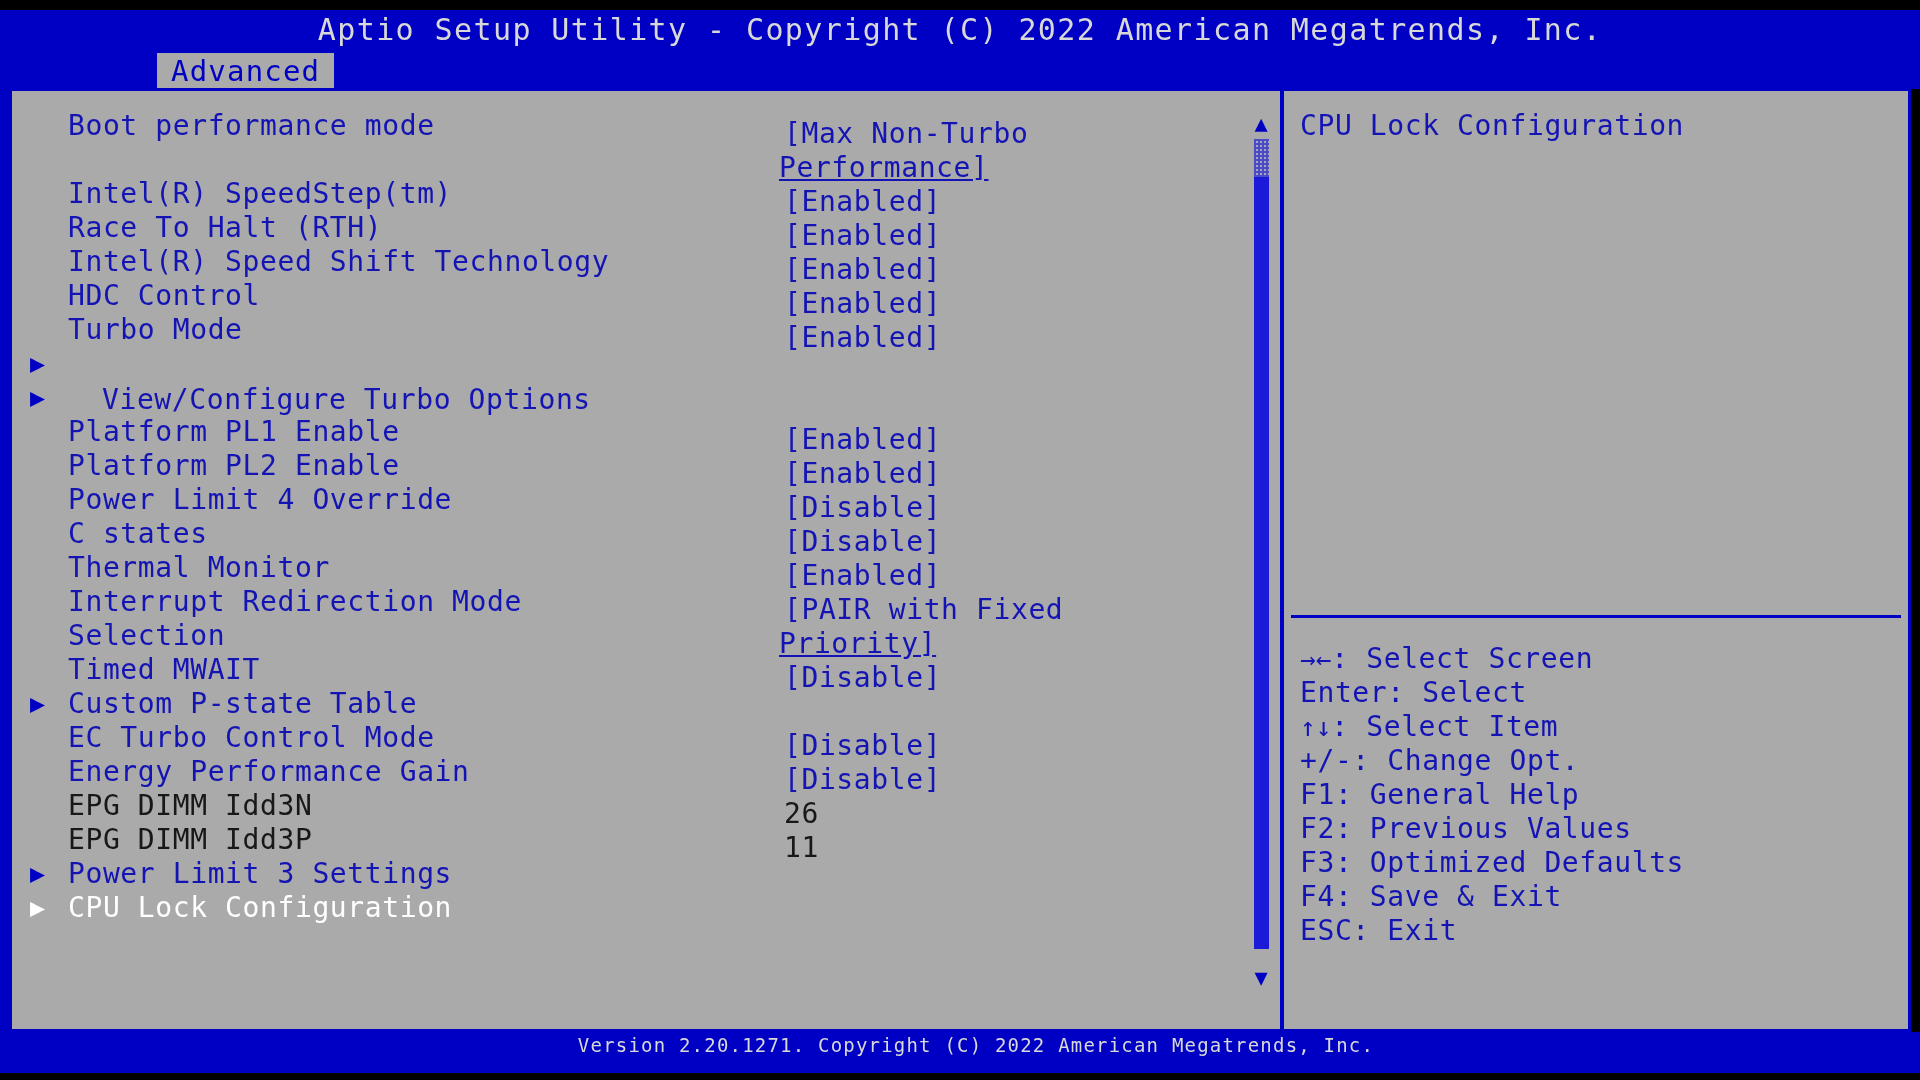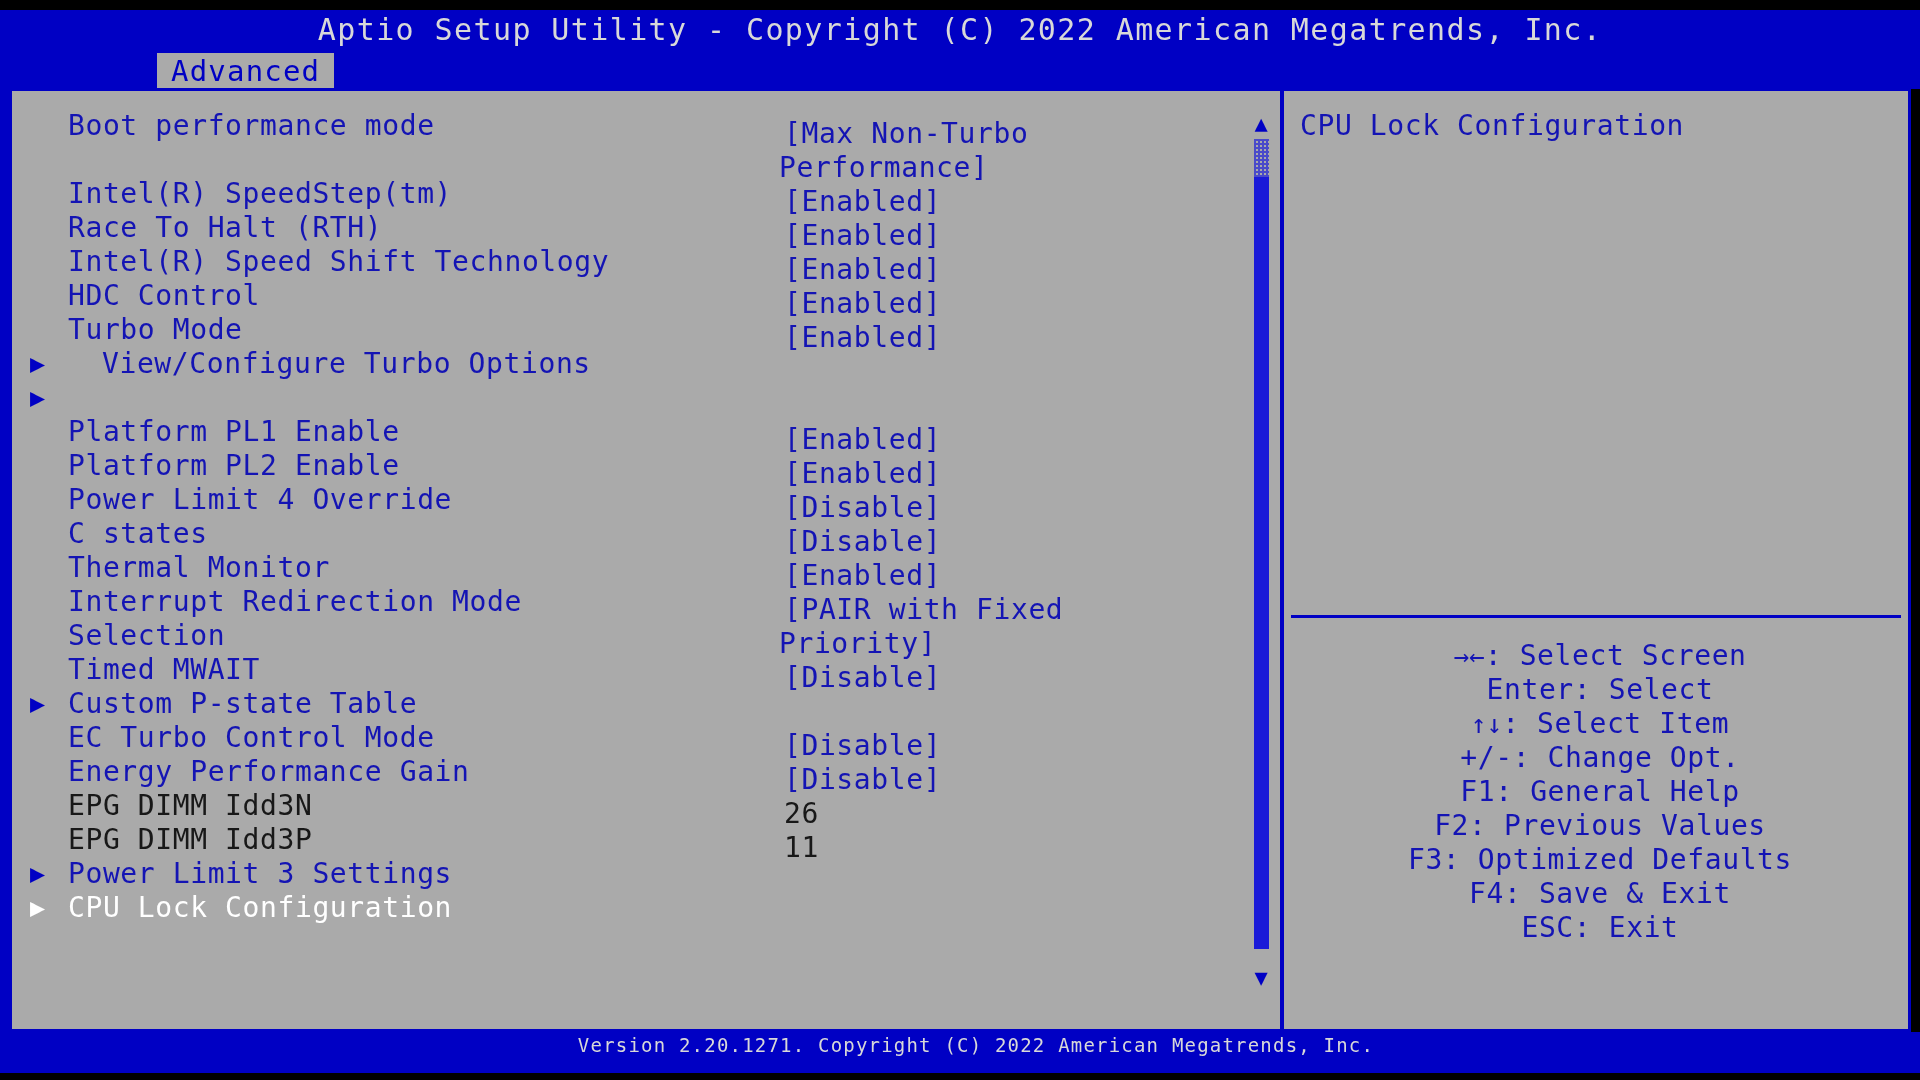--- a/index.html
+++ b/index.html
@@ -130,35 +130,35 @@
   .arrow.sel { color: #ffffff; }
   .label {
     position: absolute;
     left: 56px;
     top: 0;
     font-size: 28px;
     letter-spacing: 0.6px;
     color: #1414b4;
     white-space: pre;
   }
-  .label.indent { left: 90px; }
+  .label.indent { left: 90px; margin-top: 36px; }
   .label.readonly { color: #181818; }
   .label.selected { color: #ffffff; }
   .value {
     position: absolute;
     left: 772px;
     top: 0;
     font-size: 28px;
     letter-spacing: 0.6px;
     color: #1414b4;
     white-space: pre;
     margin-top: 8px;
   }
   .value.readonly { color: #181818; }
-  .value.cont { left: 767px; }
+  .value.cont { left: 767px; text-decoration: underline; }
 
   
   #scrollbar {
     position: absolute;
     left: 1236px;
     top: 8px;
     width: 26px;
     height: 920px;
   }
   .sb-arrow {
@@ -239,26 +239,25 @@
     background: #0000c4;
   }
   #keylist {
     position: absolute;
     left: 14px;
     top: 548px;
     width: 600px;
   }
   .keyrow {
     height: 34px;
-    line-height: 34px;
+    line-height: 40px;
     font-size: 28px;
     letter-spacing: 0.6px;
     color: #1414b4;
     white-space: pre;
-    text-align: center;
   }
   .keyrow .glyph {
     display: inline-block;
     font-size: 26px;
     letter-spacing: 0px;
   }
 
   
   #footer {
     position: absolute;

